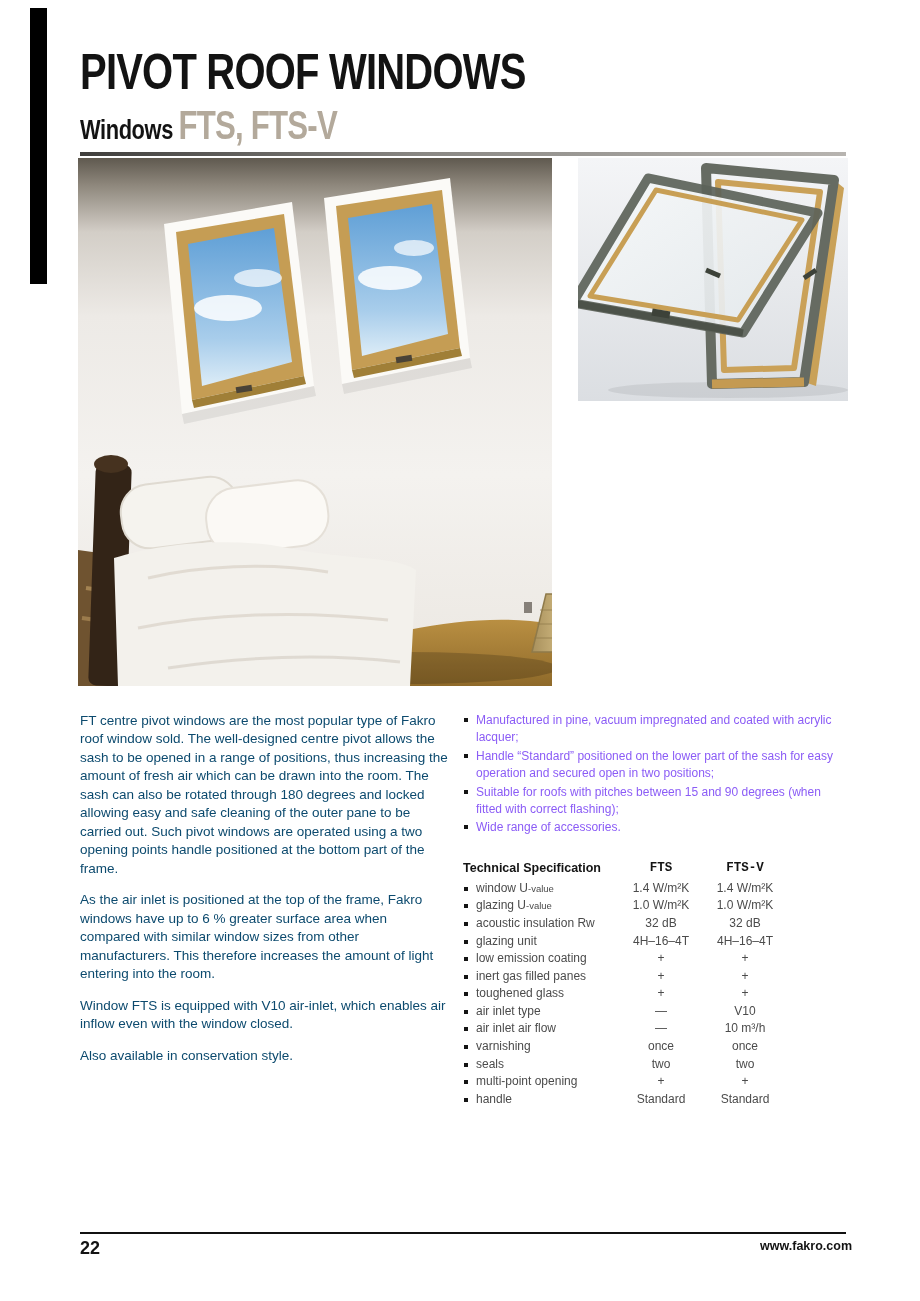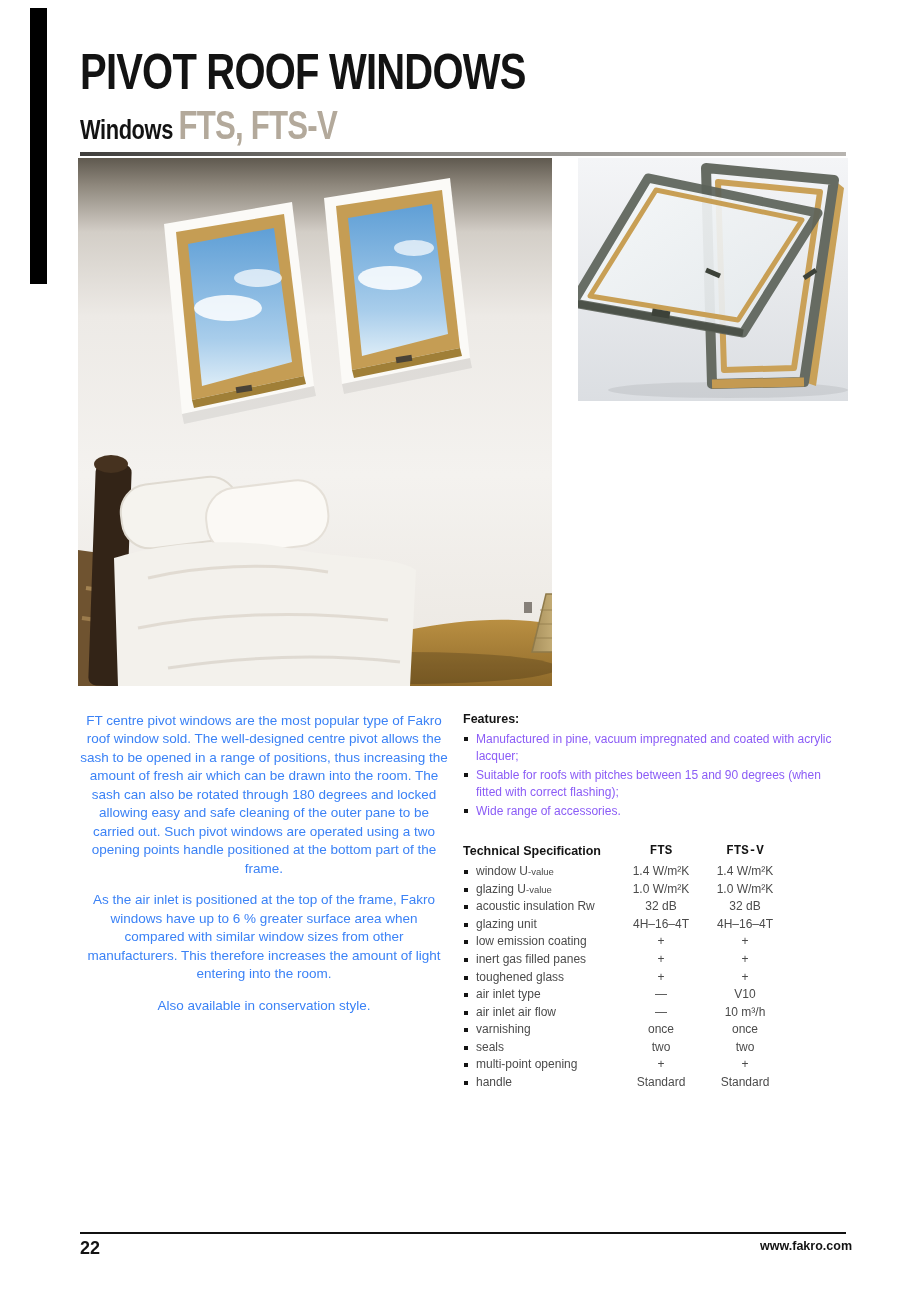--- a/index.html
+++ b/index.html
@@ -21,21 +21,21 @@
                background:linear-gradient(90deg,#3f3e3c 0%,#8a8884 45%,#b7b4b0 100%);}
 
   
   figure{margin:0;padding:0;}
   .photo-bedroom{position:absolute;left:78px;top:158px;width:474px;height:528px;}
   .photo-product{position:absolute;left:578px;top:158px;width:270px;height:243px;}
   .photo-bedroom svg,.photo-product svg{display:block;width:100%;height:100%;}
 
   
   .intro{position:absolute;left:80px;top:712px;width:384px;}
-  .intro p{margin:0 16px 13px 0;font-size:13.5px;line-height:1.37;color:#3b82f6;text-align:center;}
+  .intro p{margin:0 16px 13px 0;font-size:13.5px;line-height:1.37;color:#0c4a6e;}
 
   .right-col{position:absolute;left:463px;top:712px;width:384px;}
   .features-heading{margin:0 0 5px 0;font-size:12.5px;font-weight:bold;color:#141414;}
   .features-list{list-style:none;margin:0;padding:0;}
   .features-list li{position:relative;padding-left:13px;font-size:12px;line-height:1.45;
                     color:#8b5cf6;margin:0 0 1px 0;}
   .features-list li::before{content:"";position:absolute;left:1px;top:6px;width:4px;height:4px;background:#141414;}
 
   
   .spec{margin-top:24px;width:324px;}
@@ -193,28 +193,29 @@
         <line x1="128" y1="112" x2="142" y2="118" stroke="#3d4239" stroke-width="5"></line>
         <line x1="226" y1="120" x2="238" y2="112" stroke="#3d4239" stroke-width="5"></line>
       </g>
     </svg>
   </figure>
 
   <section class="intro">
 
   <p>FT centre pivot windows are the most popular type of Fakro roof window sold. The well-designed centre pivot allows the sash to be opened in a range of positions, thus increasing the amount of fresh air which can be drawn into the room. The sash can also be rotated through 180 degrees and locked allowing easy and safe cleaning of the outer pane to be carried out. Such pivot windows are operated using a two opening points handle positioned at the bottom part of the frame.</p>
       <p>As the air inlet is positioned at the top of the frame, Fakro windows have up to 6 % greater surface area when compared with similar window sizes from other manufacturers. This therefore increases the amount of light entering into the room.</p>
+      <p>Window FTS is equipped with V10 air-inlet, which enables air inflow even with the window closed.</p>
       <p>Also available in conservation style.</p>
     </section>
 
   <aside class="right-col">
-    <h3 class="features-heading">Features:</h3>
     <ul class="features-list">
 
     <li>Manufactured in pine, vacuum impregnated and coated with acrylic lacquer;</li>
+        <li>Handle “Standard” positioned on the lower part of the sash for easy operation and secured open in two positions;</li>
         <li>Suitable for roofs with pitches between 15 and 90 degrees (when fitted with correct flashing);</li>
         <li>Wide range of accessories.</li>
       </ul>
 
     <div class="spec">
       <div class="spec-head">
         <span>Technical Specification</span>
         <span class="c">FTS</span>
         <span class="c">FTS-V</span>
       </div>

